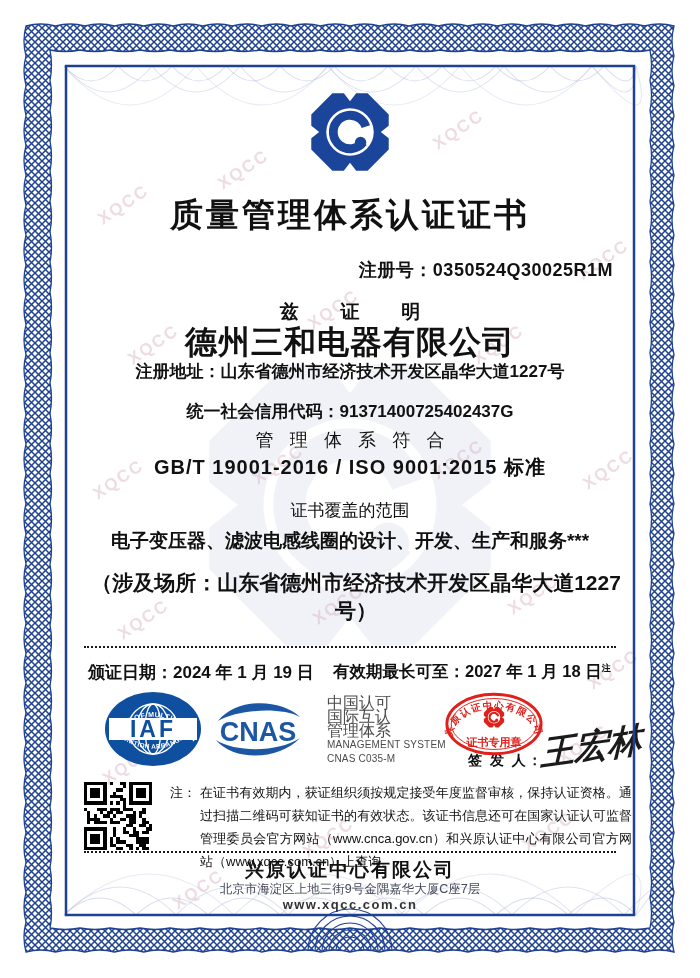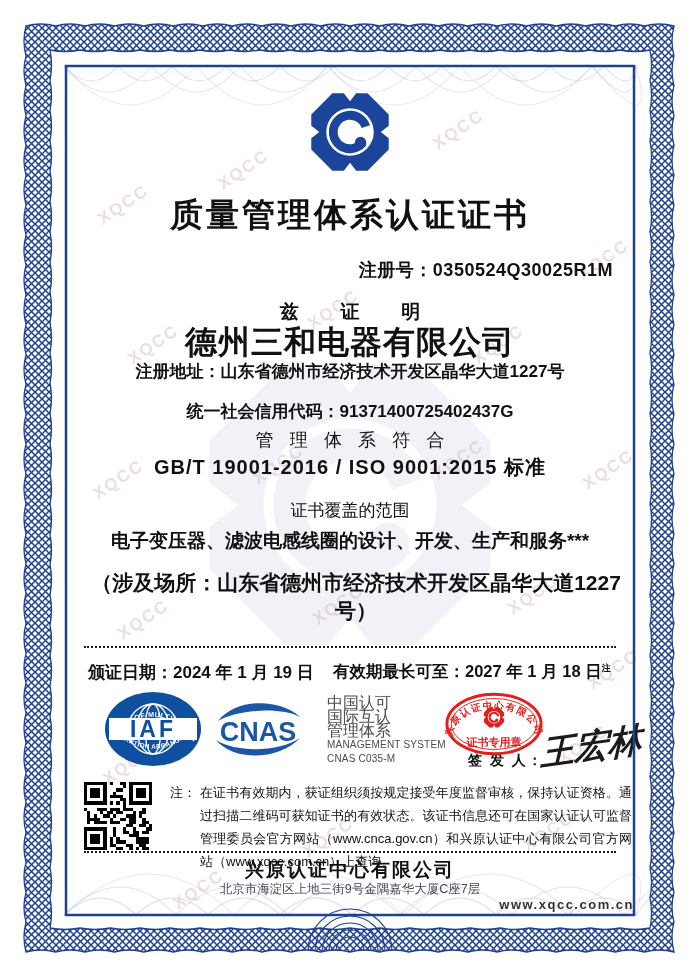--- a/index.html
+++ b/index.html
@@ -67,21 +67,21 @@
     transform:rotate(-8deg) skewX(-8deg);color:#1b1b1b;z-index:5;}
 
   .qr{left:84px;top:782px;width:68px;height:68px;}
   .note{left:170px;top:781px;width:462px;display:flex;font-size:13px;line-height:23px;}
   .note .lbl{flex:0 0 30px;font-weight:400;}
   .note .txt{flex:1;text-align:justify;}
 
   .footer-org{top:857px;font-size:19px;font-weight:700;letter-spacing:2px;
     font-family:"Liberation Serif","DejaVu Serif",serif;}
   .footer-addr{top:881px;font-size:12.5px;color:#44485a;}
-  .footer-www{top:897px;font-size:13px;font-weight:700;letter-spacing:1.5px;color:#333;text-align:right;}
+  .footer-www{top:897px;font-size:13px;font-weight:700;letter-spacing:1.5px;color:#333;}
 </style>
 </head>
 <body>
 
 <svg width="0" height="0" style="position:absolute" aria-hidden="true">
   <defs>
     <symbol id="emblem" viewBox="0 0 100 100">
       <path fill="currentColor" fill-rule="evenodd" d="M30,6 H43 L50,15 L57,6 H70 L94,30 V43 L85,50 L94,57 V70 L70,94 H57 L50,85 L43,94 H30 L6,70 V57 L15,50 L6,43 V30 Z
            M50,23 A27,27 0 1,0 50,77 A27,27 0 1,0 50,23 Z"></path>
       <circle cx="50" cy="50" r="19" fill="none" stroke="currentColor" stroke-width="10" stroke-dasharray="100 20" transform="rotate(38 50 50)"></circle>

